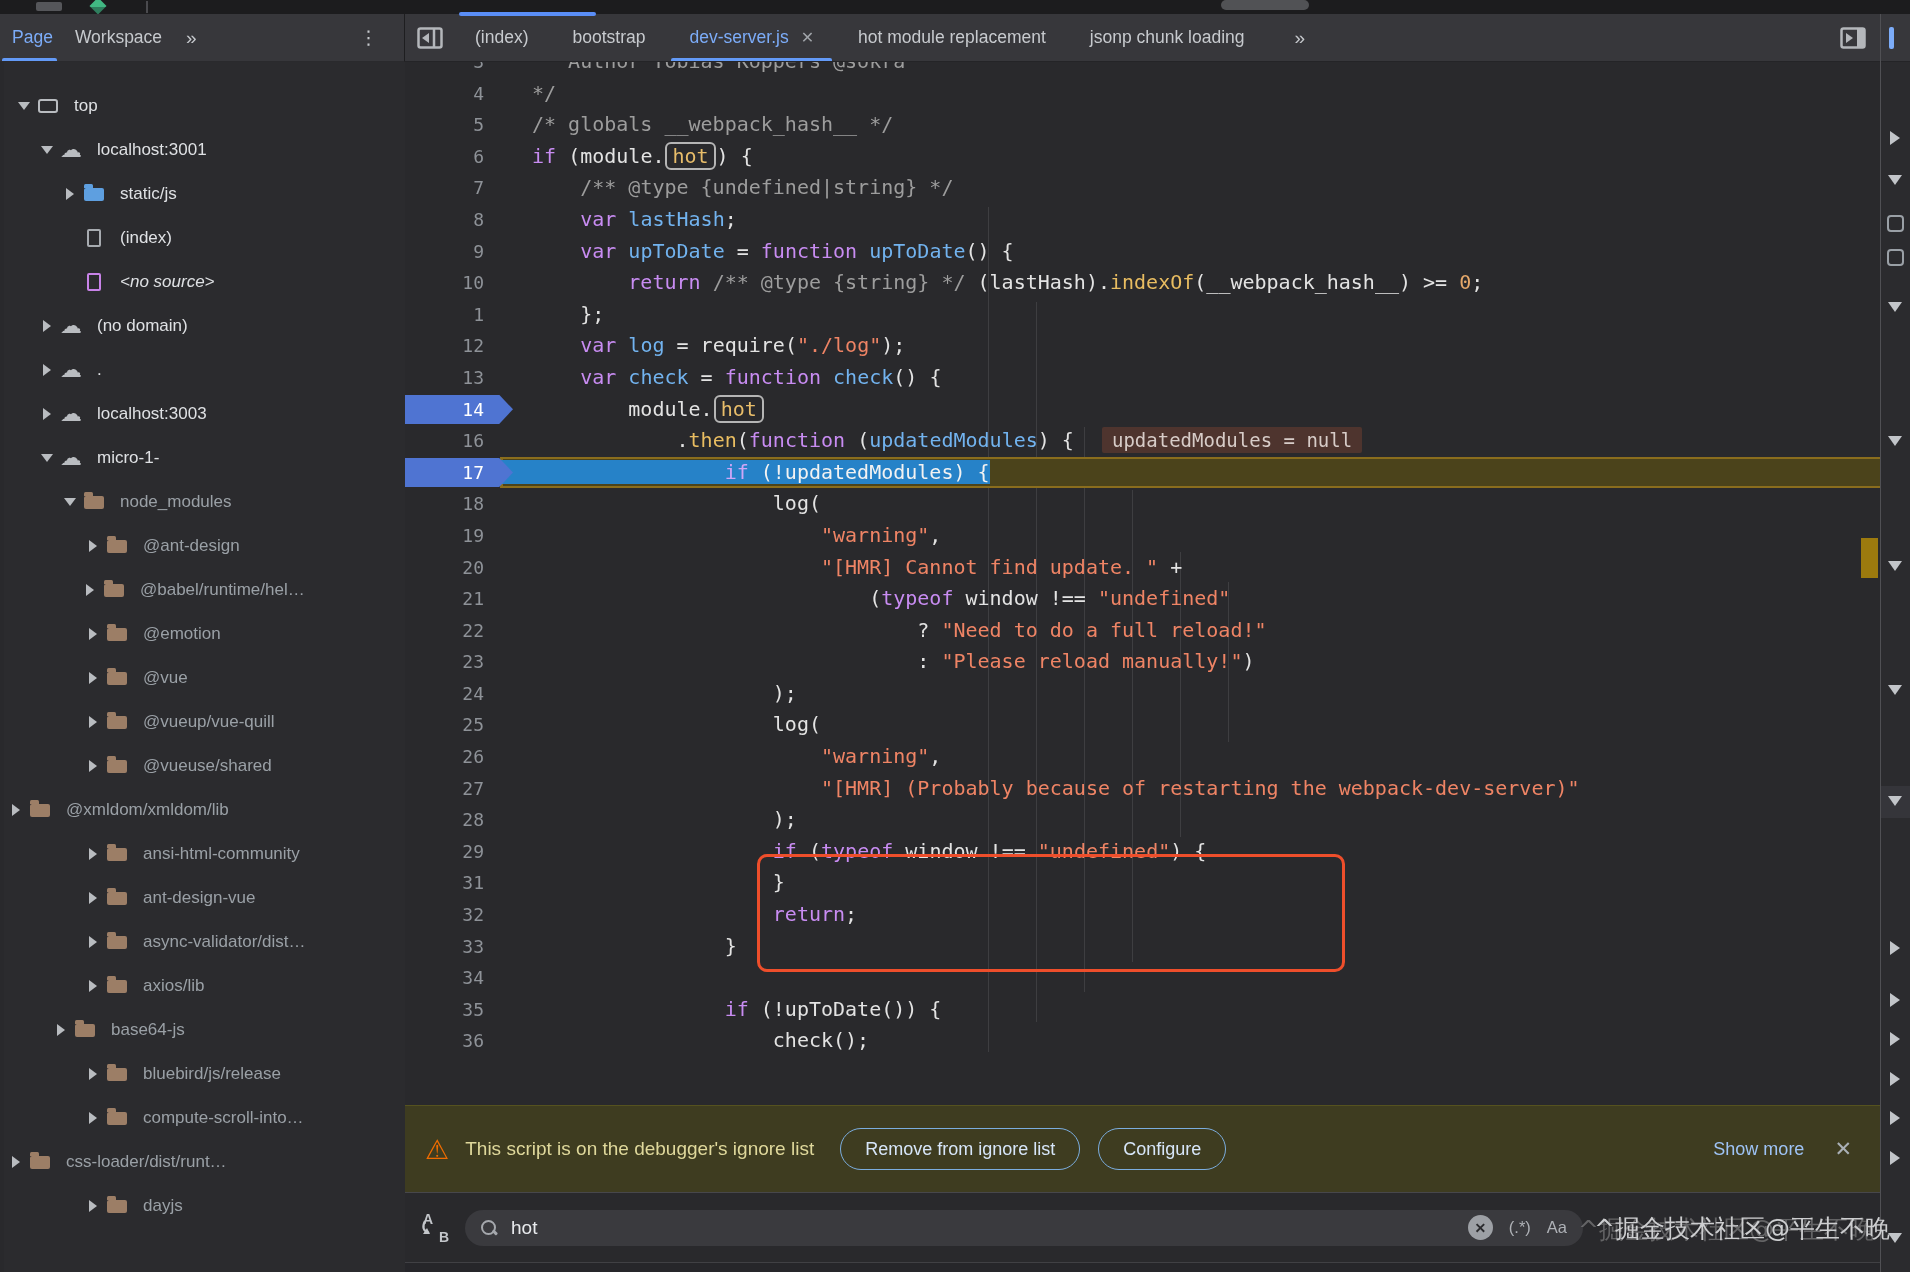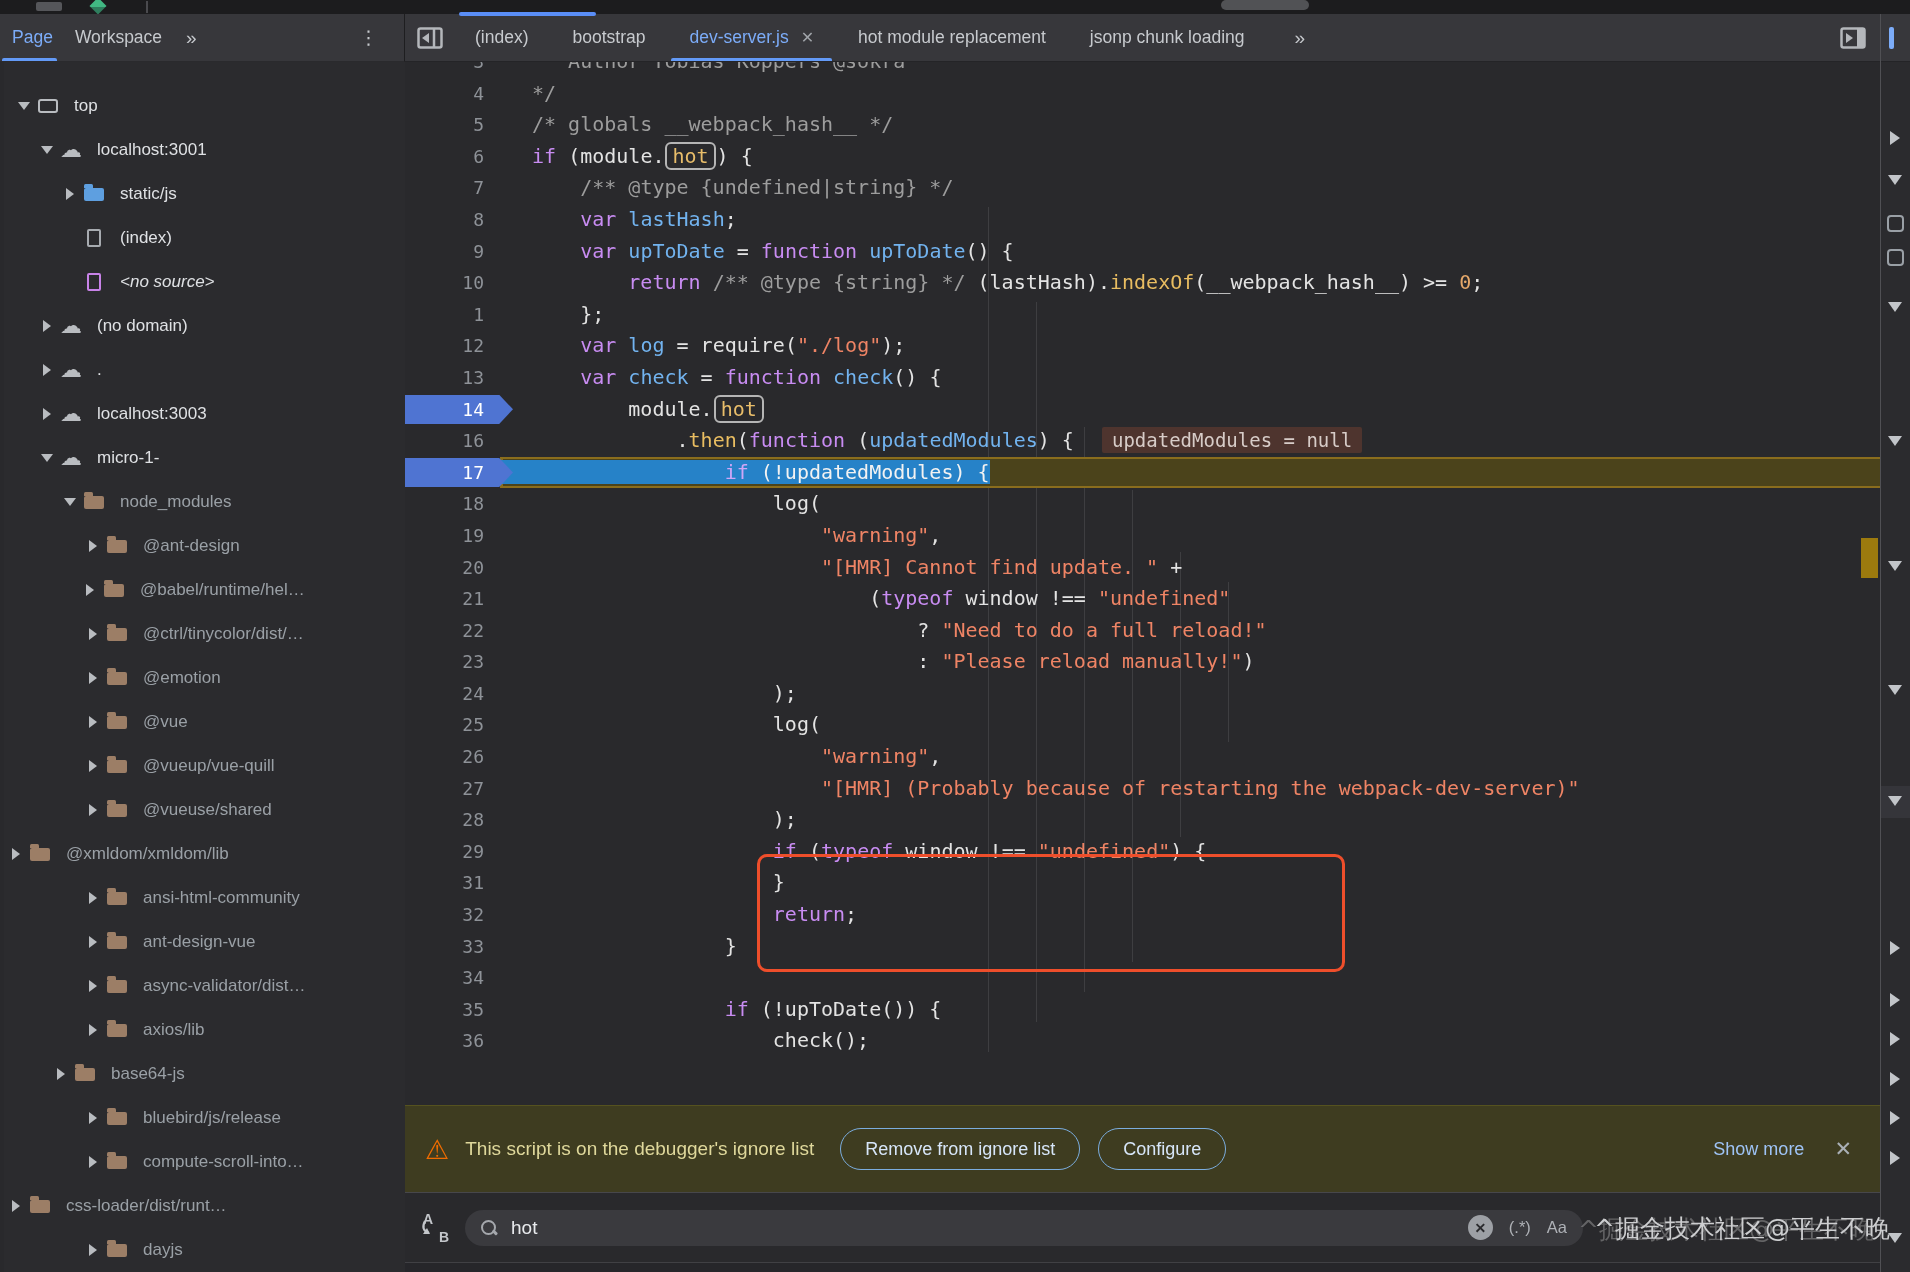--- a/index.html
+++ b/index.html
@@ -253,29 +253,20 @@
         </span>
         <span class="tree-label">@babel/runtime/hel…</span>
       </div>
       <div class="tree-row dim" style="padding-left: 77px;">
         <span class="exp">
           <span class="exp-closed"></span>
         </span>
         <span class="tree-ico">
           <span class="ico-folder folder-tan"></span>
         </span>
-        <span class="tree-label">@ctrl/tinycolor/dist/…</span>
-      </div>
-      <div class="tree-row dim" style="padding-left: 77px;">
-        <span class="exp">
-          <span class="exp-closed"></span>
-        </span>
-        <span class="tree-ico">
-          <span class="ico-folder folder-tan"></span>
-        </span>
         <span class="tree-label">@emotion</span>
       </div>
       <div class="tree-row dim" style="padding-left: 77px;">
         <span class="exp">
           <span class="exp-closed"></span>
         </span>
         <span class="tree-ico">
           <span class="ico-folder folder-tan"></span>
         </span>
         <span class="tree-label">@vue</span>

